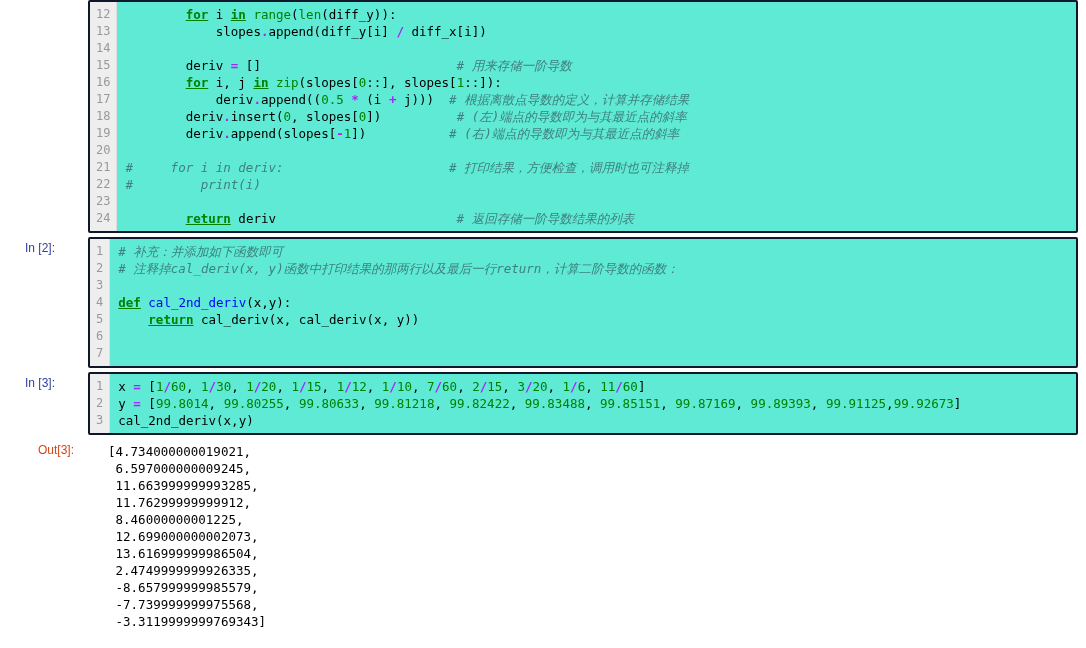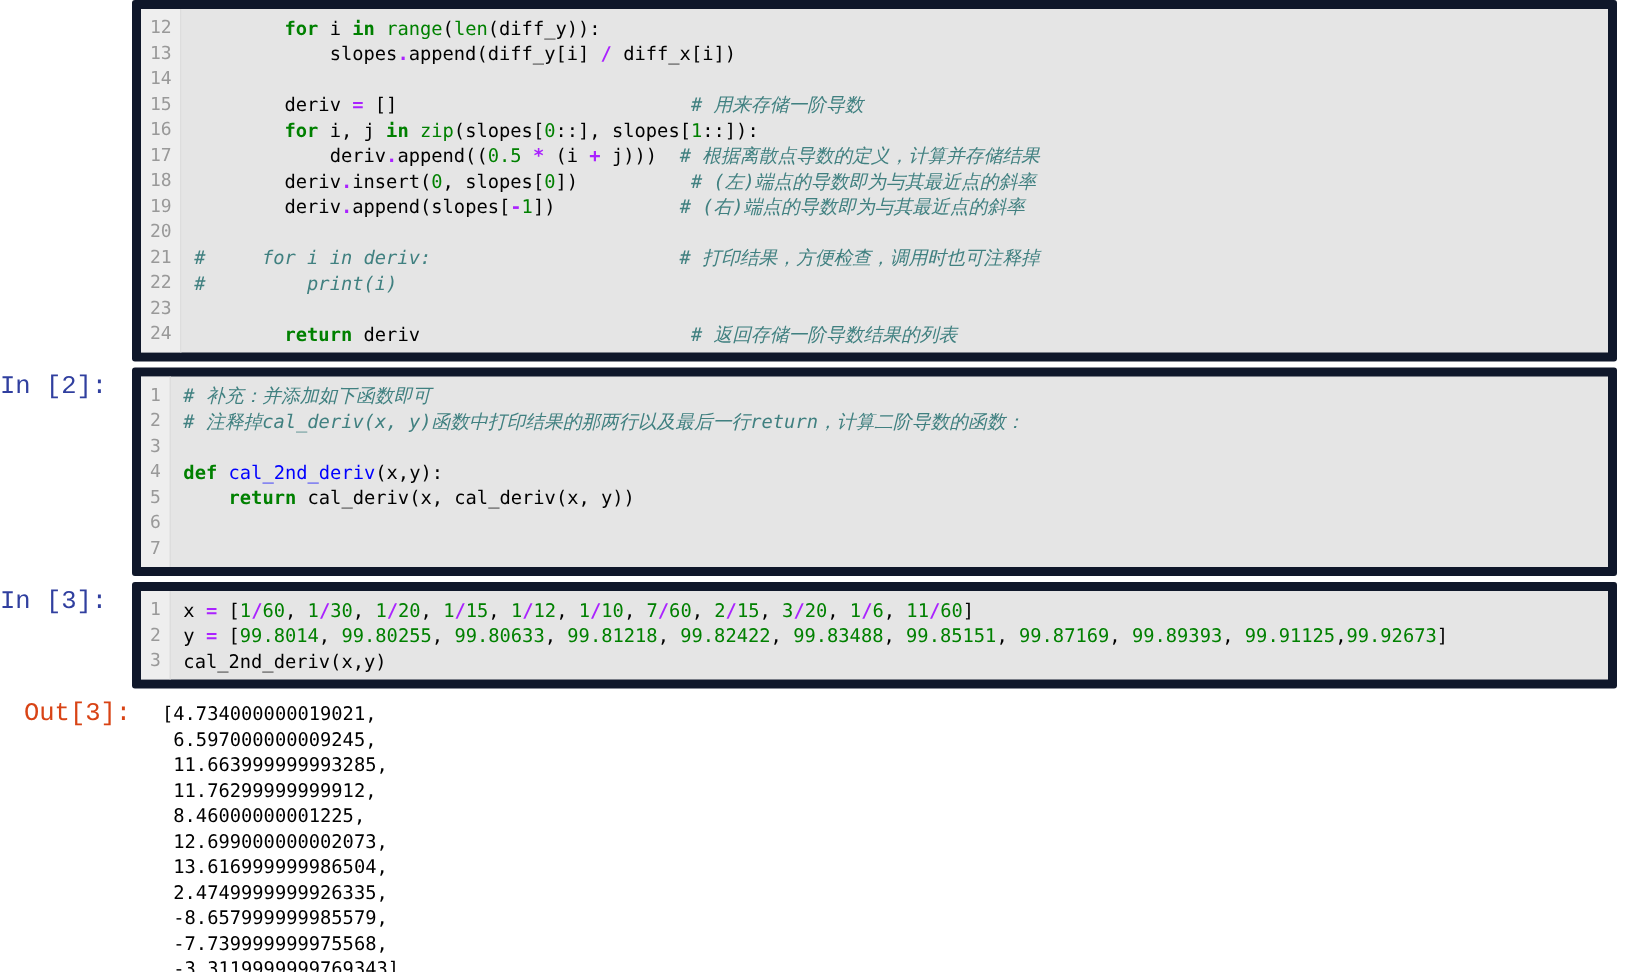--- a/index.html
+++ b/index.html
@@ -14,32 +14,32 @@
     padding-right: 8px;
   }
   .cell {
     display: flex;
     align-items: flex-start;
     margin-bottom: 4px;
   }
   .prompt {
     width: 80px;
     min-width: 80px;
-    text-align: left;
+    text-align: center;
     padding: 4px 8px 0 0;
-    font-family: Liberation Mono, monospace;
-    font-size: 17px;
+    font-family: Liberation Sans, sans-serif;
+    font-size: 12px;
   }
   .prompt.in  { color: #303F9F; }
   .prompt.out { color: #D84315; padding-left: 16px; }
   .input-area {
     flex: 1;
     display: flex;
-    border: 6px solid #0f172a;
-    background: #e5e5e5;
+    border: 2px solid #0f172a;
+    background: #5eead4;
     border-radius: 2px;
     overflow-x: auto;
   }
   .gutter {
     background: #eeeeee;
     color: #999;
     text-align: right;
     padding: 4px 6px;
     font-family: monospace;
     font-size: 12px;
@@ -58,21 +58,21 @@
   }
   .output-area {
     flex: 1;
     padding: 4px 0 4px 4px;
     font-family: monospace;
     font-size: 12.5px;
     line-height: 17px;
     white-space: pre;
   }
   
-  .kw { color: #008000; font-weight: bold; }   
+  .kw { color: #008000; font-weight: bold; text-decoration: underline; }   
   .bi { color: #008000; }                      
   .nm { color: #000; }                         
   .num{ color: #008000; }                      
   .op { color: #AA22FF; font-weight: bold; }   
   .cm { color: #408080; font-style: italic; }
 </style>
 </head>
 <body>
 
 <div class="notebook">

